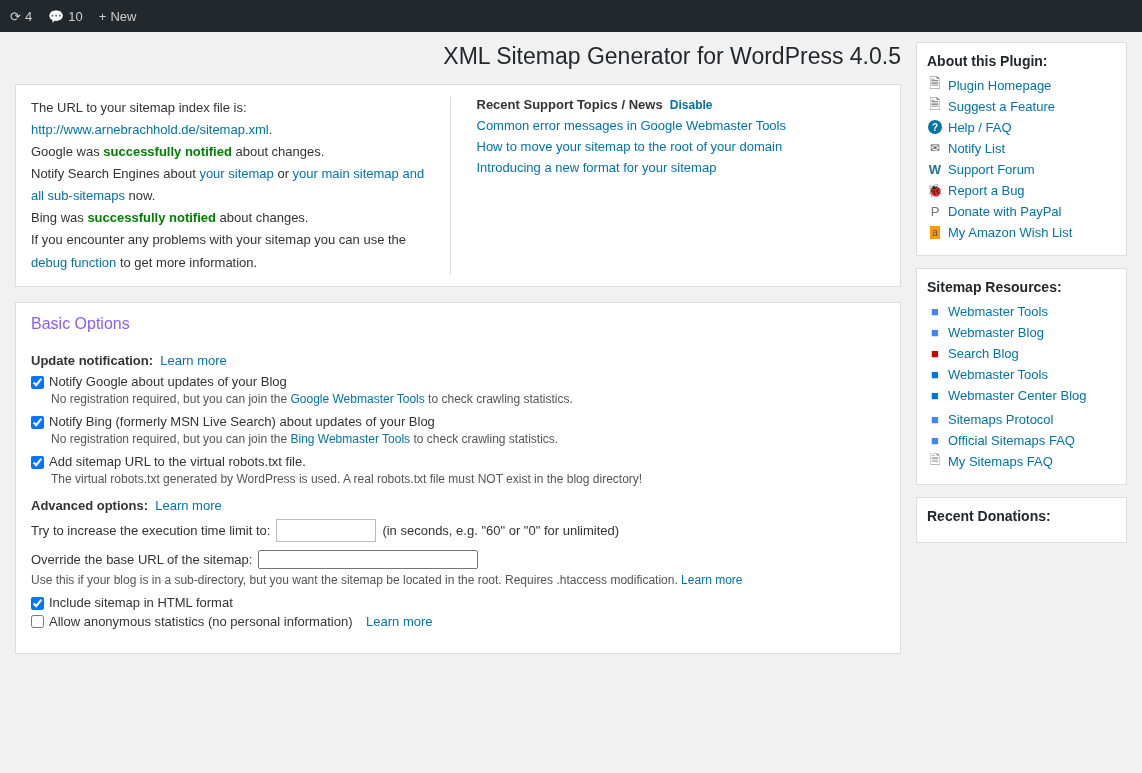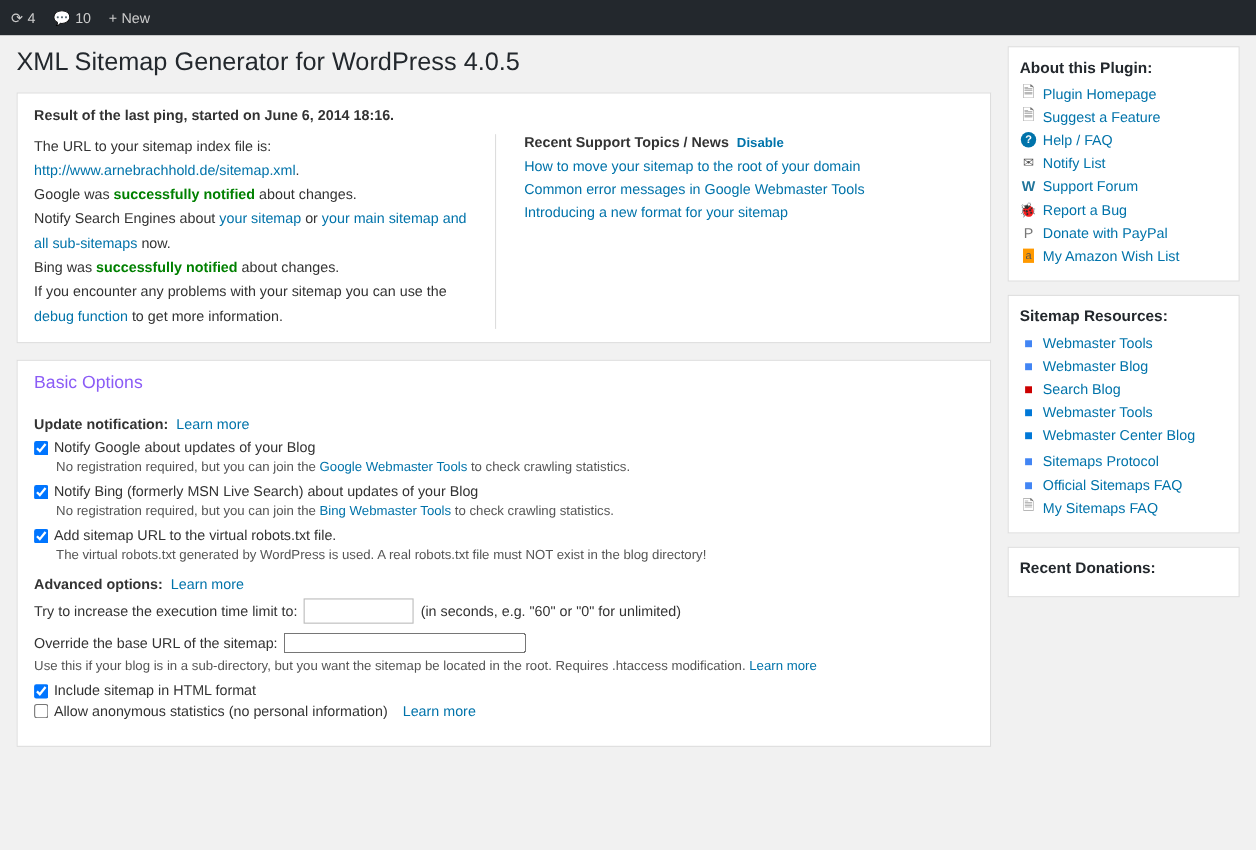--- a/index.html
+++ b/index.html
@@ -43,20 +43,21 @@
       flex: 1;
       min-width: 0;
     }
 
     .page-title {
       font-size: 23px;
       font-weight: 400;
       color: #23282d;
       margin-bottom: 12px;
       line-height: 1.3;
+      text-align: right;
     }
 
     
     .ping-result-box {
       background: #fff;
       border: 1px solid #ddd;
       padding: 12px 15px;
       margin-bottom: 15px;
     }
     .ping-result-title {
@@ -254,21 +255,20 @@
   </div>
 </div>
 
 <div id="main-wrap">
 
   <div id="content">
 
     <h1 class="page-title">XML Sitemap Generator for WordPress 4.0.5</h1>
 
     <div class="ping-result-box">
-      <div class="ping-result-title">Result of the last ping, started on June 6, 2014 18:16.</div>
       <div class="ping-result-inner">
         <div class="ping-left">
           <div>
             <span>The URL to your sitemap index file is: </span><a href="#">http://www.arnebrachhold.de/sitemap.xml</a><span>.</span>
           </div>
           <div>
             <span>Google was </span><span class="success-text">successfully notified</span><span> about changes.</span>
           </div>
           <div>
             <span>Notify Search Engines about </span><a href="#">your sitemap</a><span> or </span><a href="#">your main sitemap and all sub-sitemaps</a><span> now.</span>
@@ -279,22 +279,22 @@
           <div>
             <span>If you encounter any problems with your sitemap you can use the </span><a href="#">debug function</a><span> to get more information.</span>
           </div>
         </div>
         <div class="ping-right">
           <div class="support-header">
             <span>Recent Support Topics / News</span>
             &nbsp;<a href="#" class="disable-link">Disable</a>
           </div>
           <ul>
+            <li><a href="#">Common error messages in Google Webmaster Tools</a></li>
             <li><a href="#">How to move your sitemap to the root of your domain</a></li>
-            <li><a href="#">Common error messages in Google Webmaster Tools</a></li>
             <li><a href="#">Introducing a new format for your sitemap</a></li>
           </ul>
         </div>
       </div>
     </div>
 
     <div class="basic-options">
       <div class="section-title">Basic Options</div>
 
       <div class="option-group">

